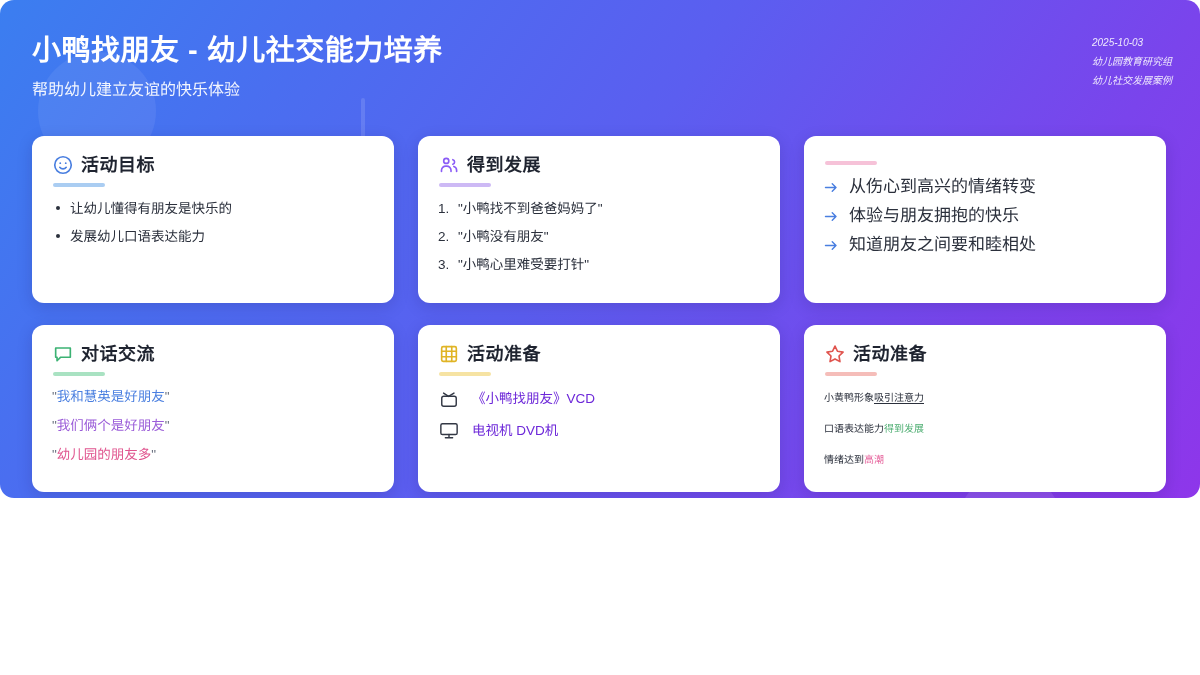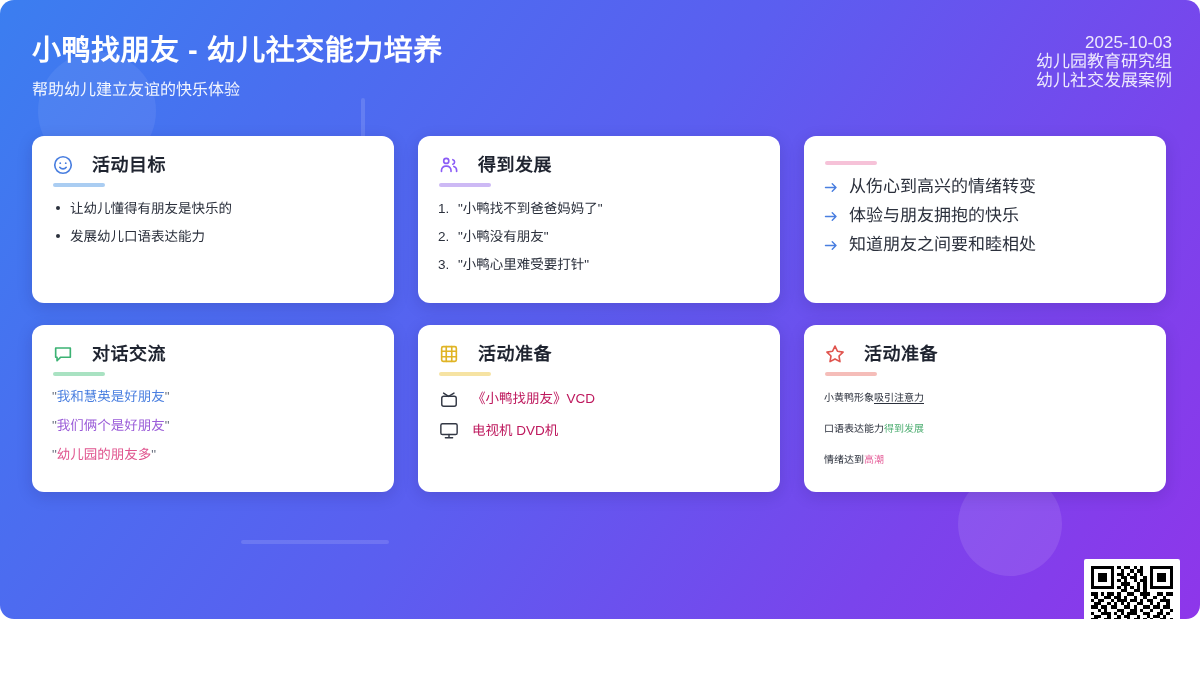--- a/index.html
+++ b/index.html
@@ -3,21 +3,21 @@
 <meta charset="utf-8">
 <title>小鸭找朋友 - 幼儿社交能力培养</title>
 <style>
   * { margin:0; padding:0; box-sizing:border-box; }
   html, body {
     width:1200px; height:675px; overflow:hidden;
     font-family:"Liberation Sans","DejaVu Sans",sans-serif;
     background:#ffffff;
   }
   #slide{
-    position:relative; width:1200px; height:619px;
+    position:relative; width:1200px; height:498px;
     border-radius:14px; overflow:hidden;
     background:linear-gradient(125deg,#3b7ef0 0%,#4a6ef0 22%,#5b5ef0 48%,#7a44ec 78%,#8e36ea 100%);
   }
   
   .deco{ position:absolute; pointer-events:none; }
   .deco-circle-tl{
     left:38px; top:52px; width:118px; height:118px; border-radius:50%;
     background:rgba(255,255,255,0.07);
   }
   .deco-circle-br{
@@ -41,38 +41,38 @@
     font-size:29px; font-weight:700; color:#ffffff; letter-spacing:0.5px;
     white-space:nowrap;
   }
   .subtitle{
     position:absolute; left:32px; top:76px;
     font-size:16px; font-weight:400; color:rgba(255,255,255,0.93);
     white-space:nowrap;
   }
   .meta{
     position:absolute; right:28px; top:33px;
-    text-align:right; color:rgba(255,255,255,0.88);
-    font-size:17px; line-height:19px;
+    text-align:left; color:rgba(255,255,255,0.88);
+    font-size:10px; line-height:19px;font-style:italic;
   }
   .meta div{ white-space:nowrap; }
   
   .grid{
     position:absolute; left:32px; top:136px;
     width:1136px;
     display:grid; grid-template-columns:repeat(3,362px);
     grid-auto-rows:167px; column-gap:24px; row-gap:22px;
   }
   .card{
     background:#ffffff; border-radius:12px;
     box-shadow:0 4px 16px rgba(25,20,80,0.16);
     padding:18px 20px 14px 20px;
     position:relative; overflow:hidden;
   }
-  .card-head{ display:flex; align-items:center; gap:18px; }
+  .card-head{ display:flex; align-items:center; gap:7px; }
   .card-icon{ width:22px; height:22px; flex:0 0 22px; display:block; }
   .card-title{
     font-size:18px; font-weight:700; color:#1f2430; letter-spacing:.5px;
     line-height:22px;
   }
   .accent-bar{
     width:52px; height:4px; border-radius:2px; margin:7px 0 0 1px;
   }
   .card-body{ margin-top:13px; }
   
@@ -105,21 +105,21 @@
   .arrow-ico{ width:15px; height:13px; flex:0 0 15px; }
   
   .quote{ font-size:13.5px; margin-bottom:13px; line-height:16px; }
   .q-blue{ color:#4a7fe0; }
   .q-purple{ color:#9a5cd8; }
   .q-pink{ color:#e0558f; }
   .quote .qm{ color:#6b7280; }
   
   .media-row{
     display:flex; align-items:center; gap:12px; margin-bottom:13px;
-    font-size:13.5px; color:#be185d; line-height:18px;
+    font-size:13.5px; color:#6d28d9; line-height:18px;
   }
   .media-ico{ width:22px; height:19px; flex:0 0 22px; }
   
   .effect-row{
     font-size:10px; color:#2b303c; margin-bottom:14px; line-height:17px;
   }
   .hl-underline{ color:#2b303c; text-decoration:underline; text-underline-offset:2px; }
   .hl-green{ color:#4eae72; }
   .hl-pink{ color:#e7679f; }
   

